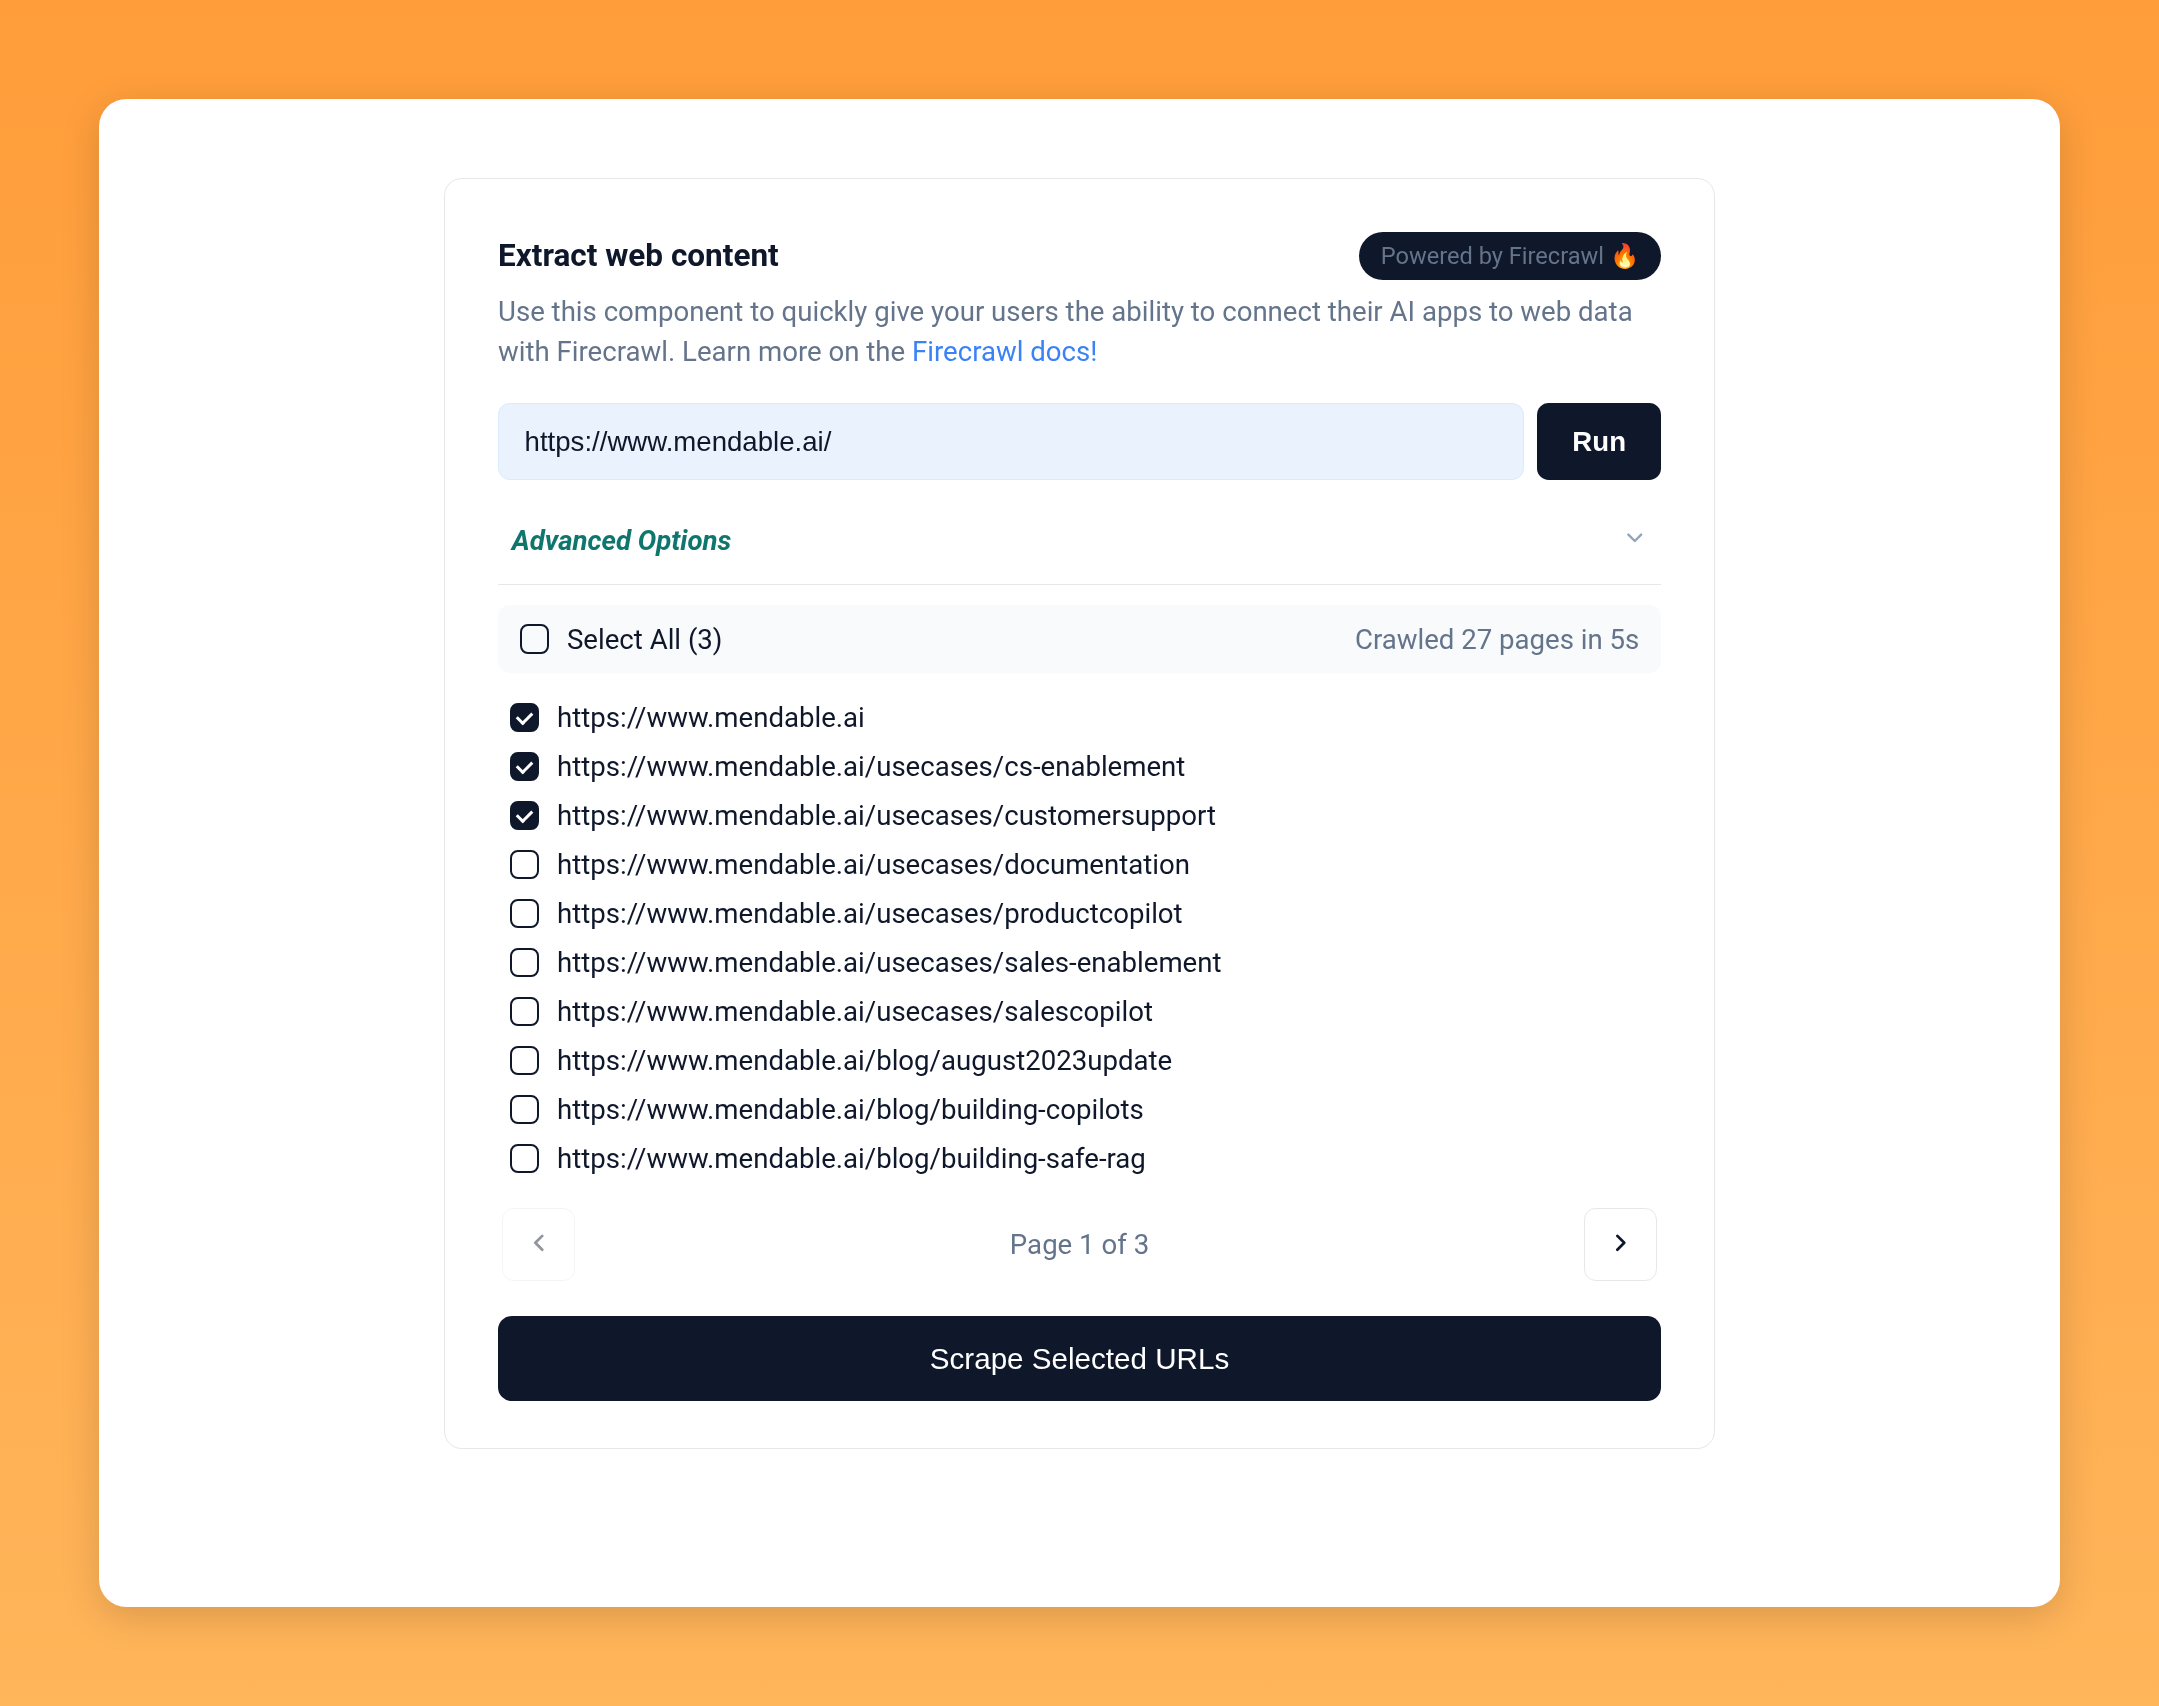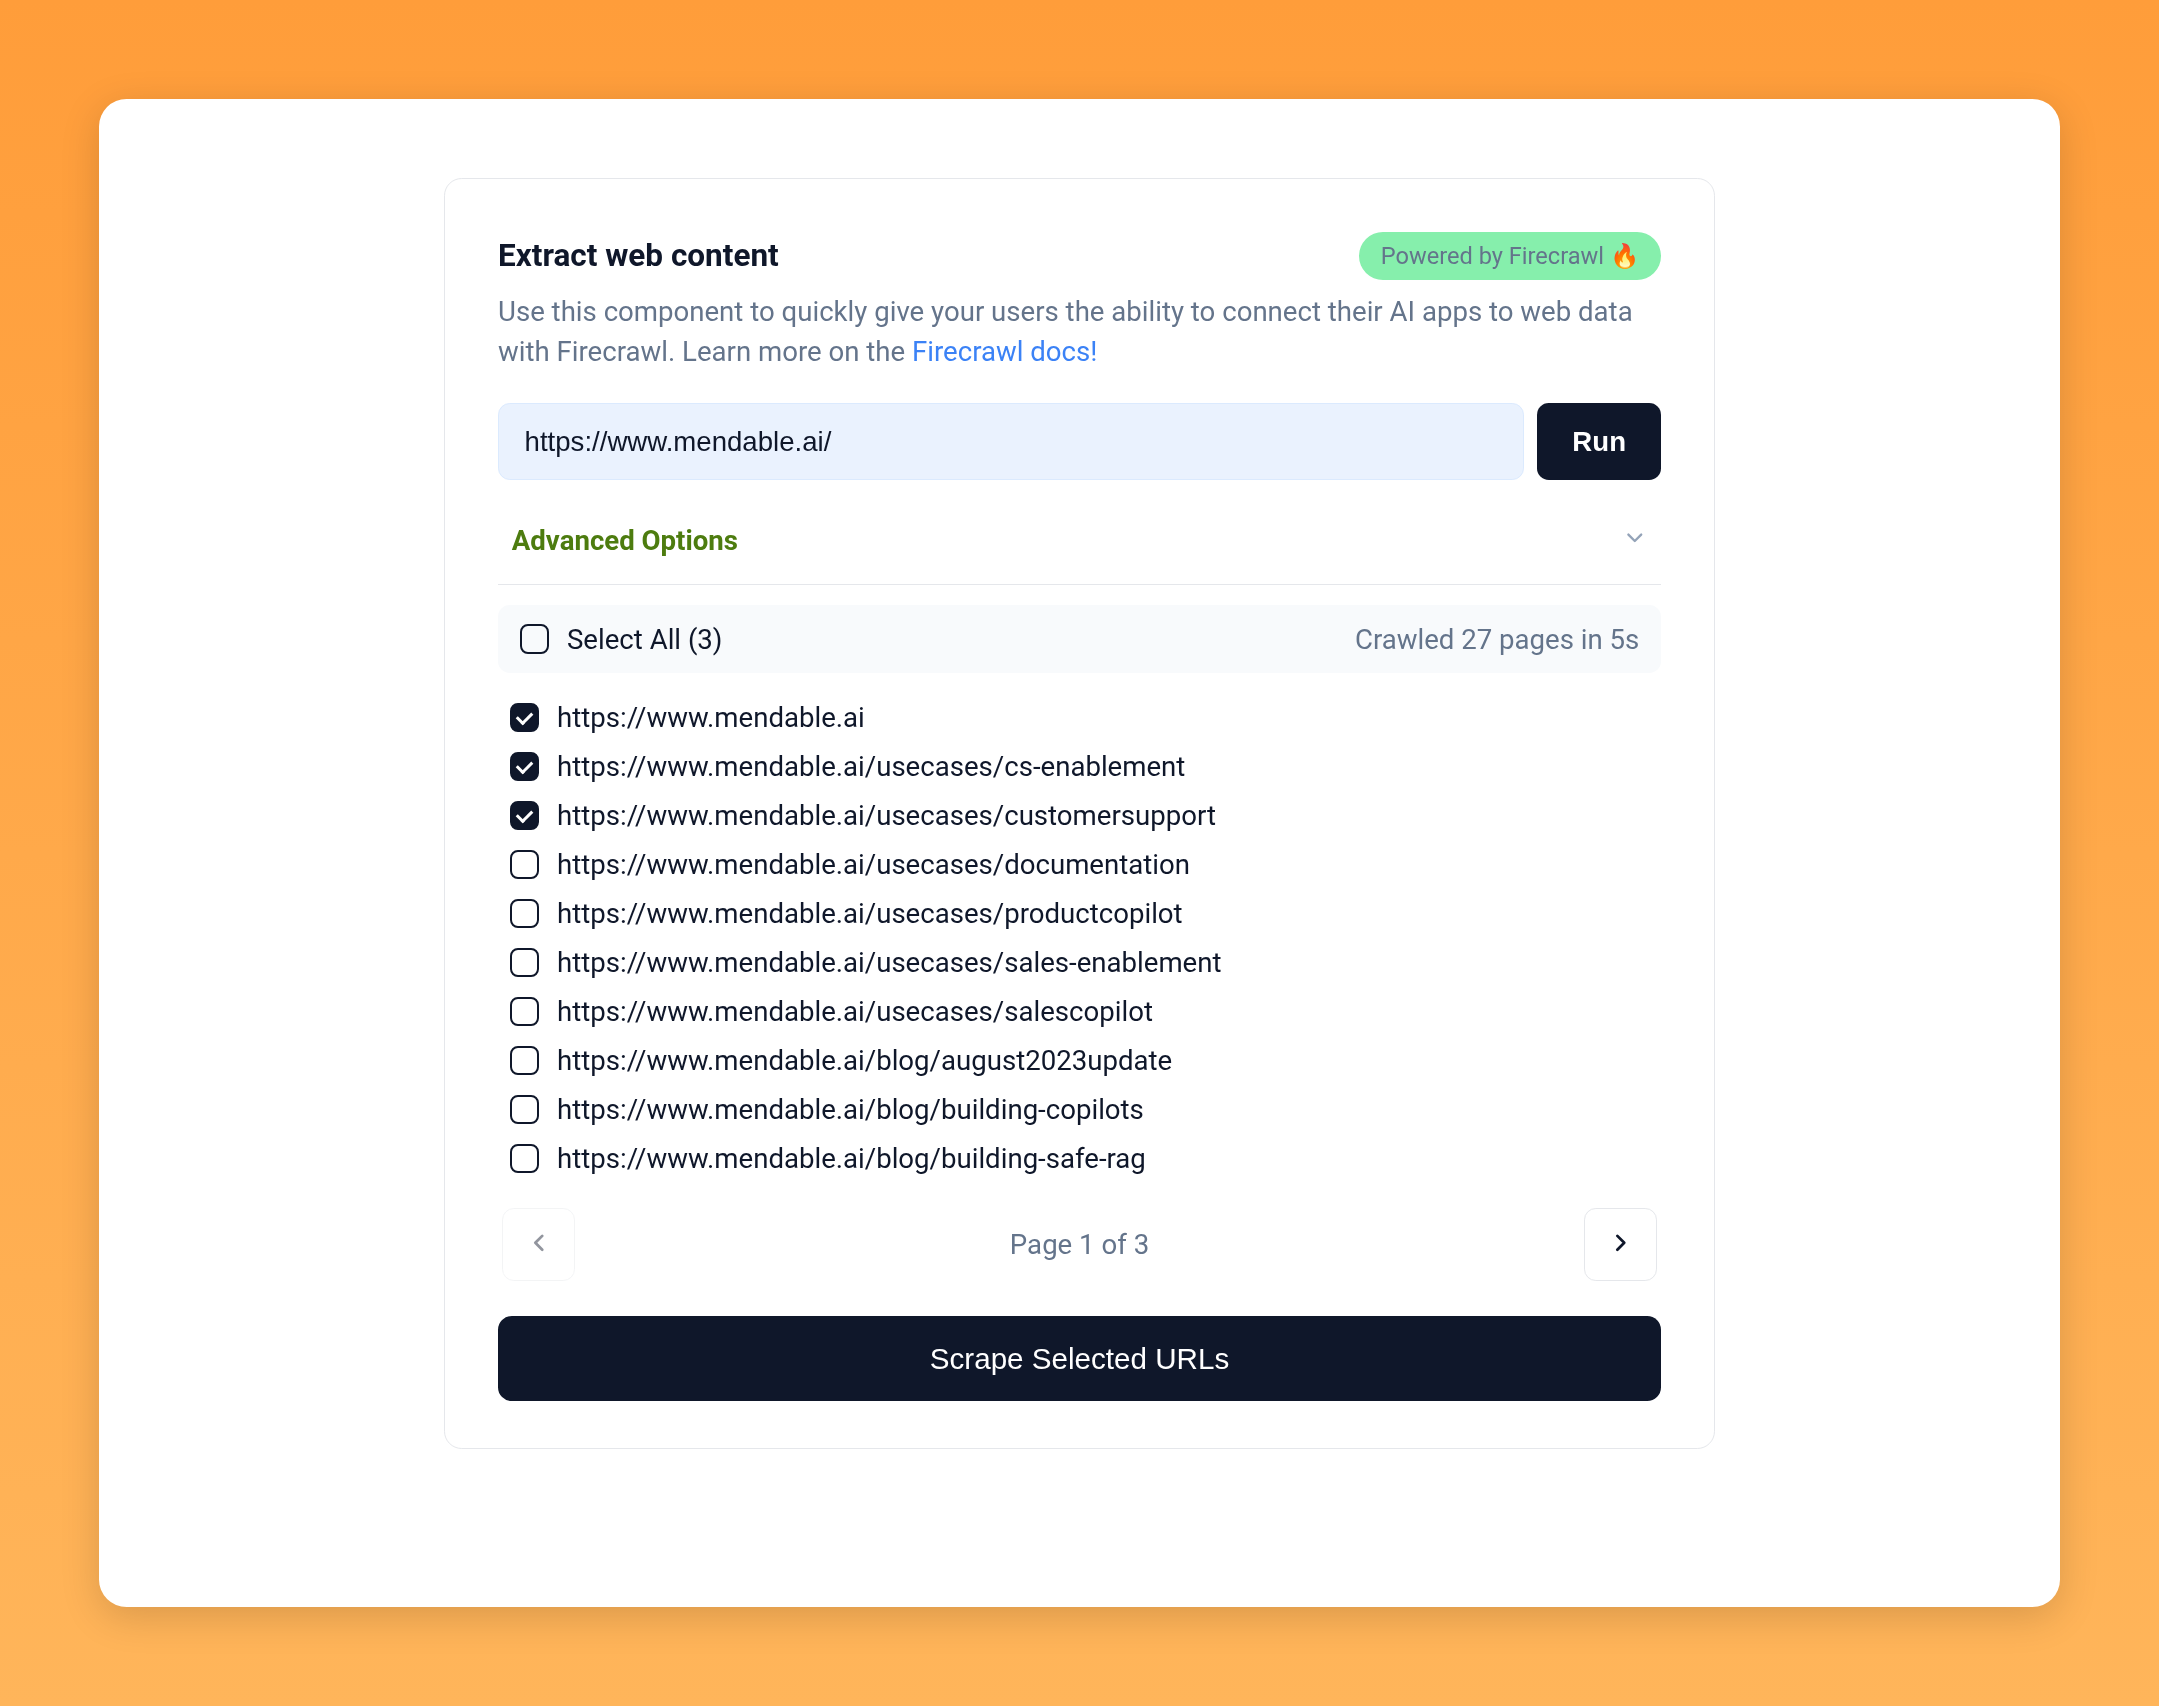--- a/index.html
+++ b/index.html
@@ -36,21 +36,21 @@
   justify-content: space-between;
   align-items: center;
   margin-bottom: 11.8px;
 }
 .title {
   font-size: 31.5px;
   font-weight: 700;
   color: #0f172a;
 }
 .badge {
-  background: #86efac;
+  background: #0f172a;
   color: #64748b;
   font-size: 23.6px;
   padding: 9.9px 21.7px;
   border-radius: 984px;
   display: flex;
   align-items: center;
   gap: 5.9px;
 }
 .fire-emoji { font-size: 23.6px; }
 .description {
@@ -92,21 +92,22 @@
   display: flex;
   justify-content: space-between;
   align-items: center;
   padding: 11.8px 13.8px 27.6px 13.8px;
   border-bottom: 1px solid #e5e7eb;
   margin-bottom: 19.7px;
 }
 .adv-label {
   font-size: 27.6px;
   font-weight: 700;
-  color: #4d7c0f;
+  color: #0f766e;
+  font-style: italic;
 }
 .chevron-down {
   color: #94a3b8;
 }
 .select-bar {
   background: #f8fafc;
   border-radius: 11.8px;
   padding: 17.7px 21.7px;
   display: flex;
   align-items: center;

